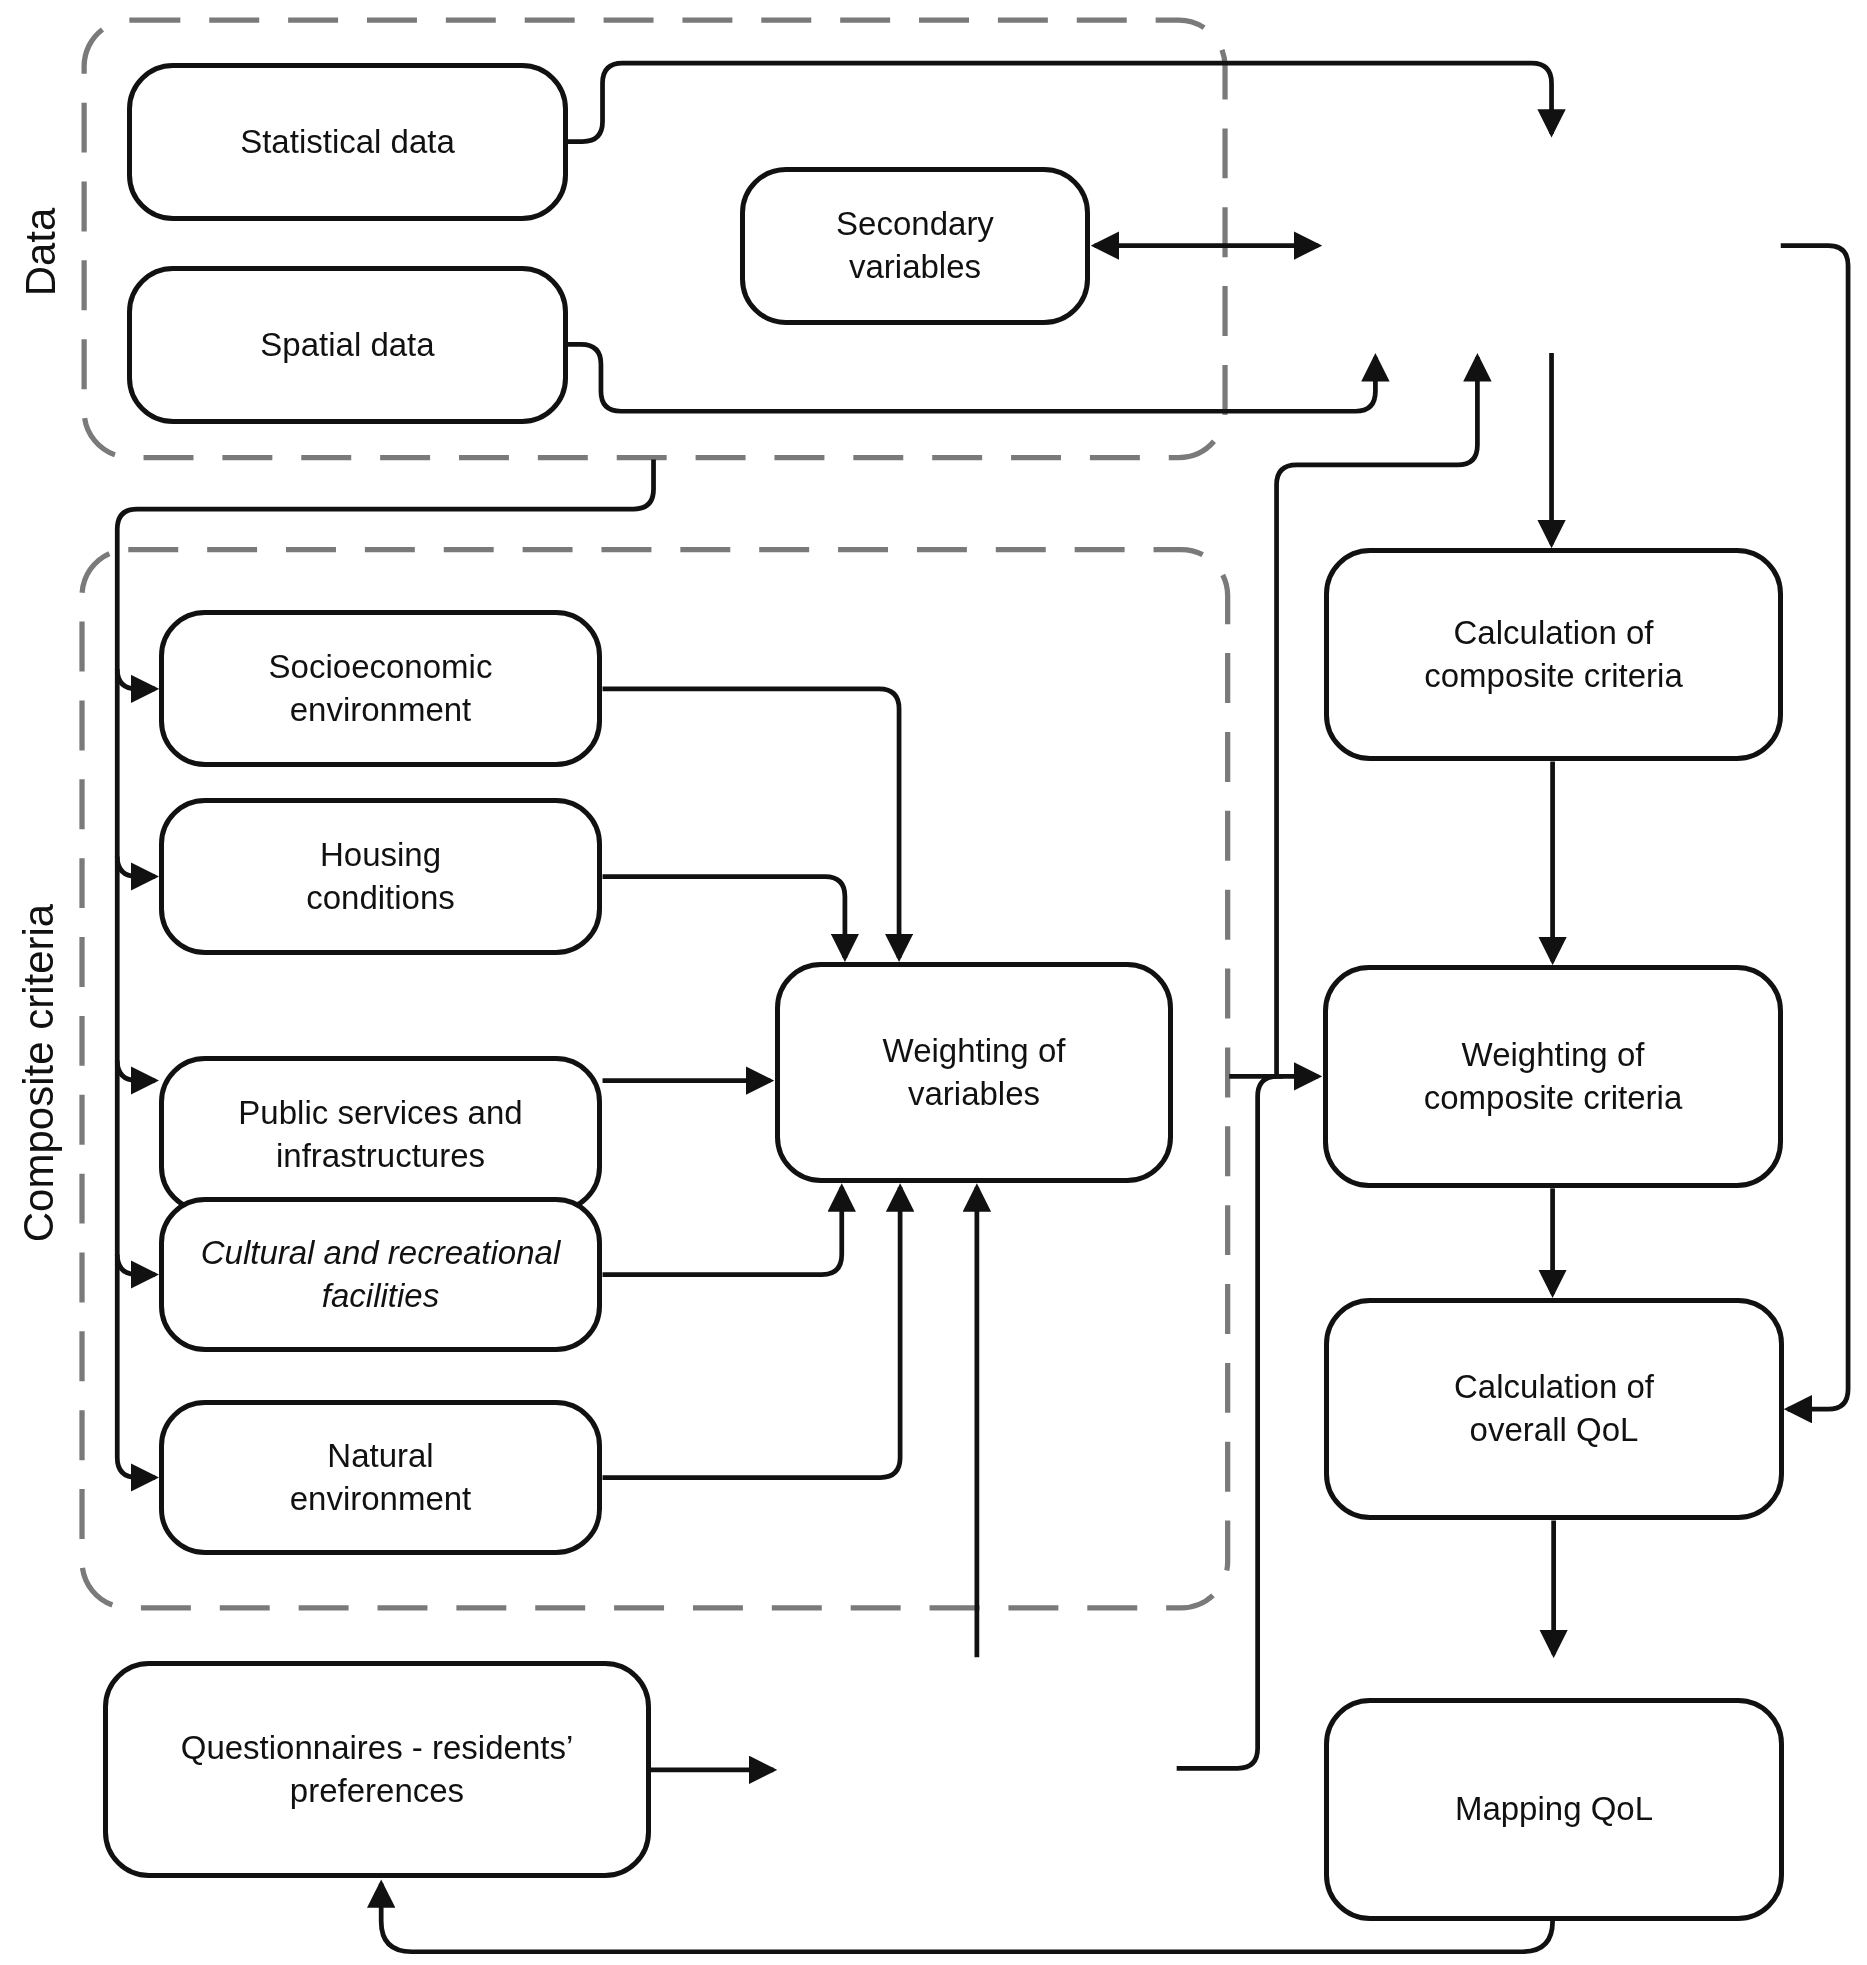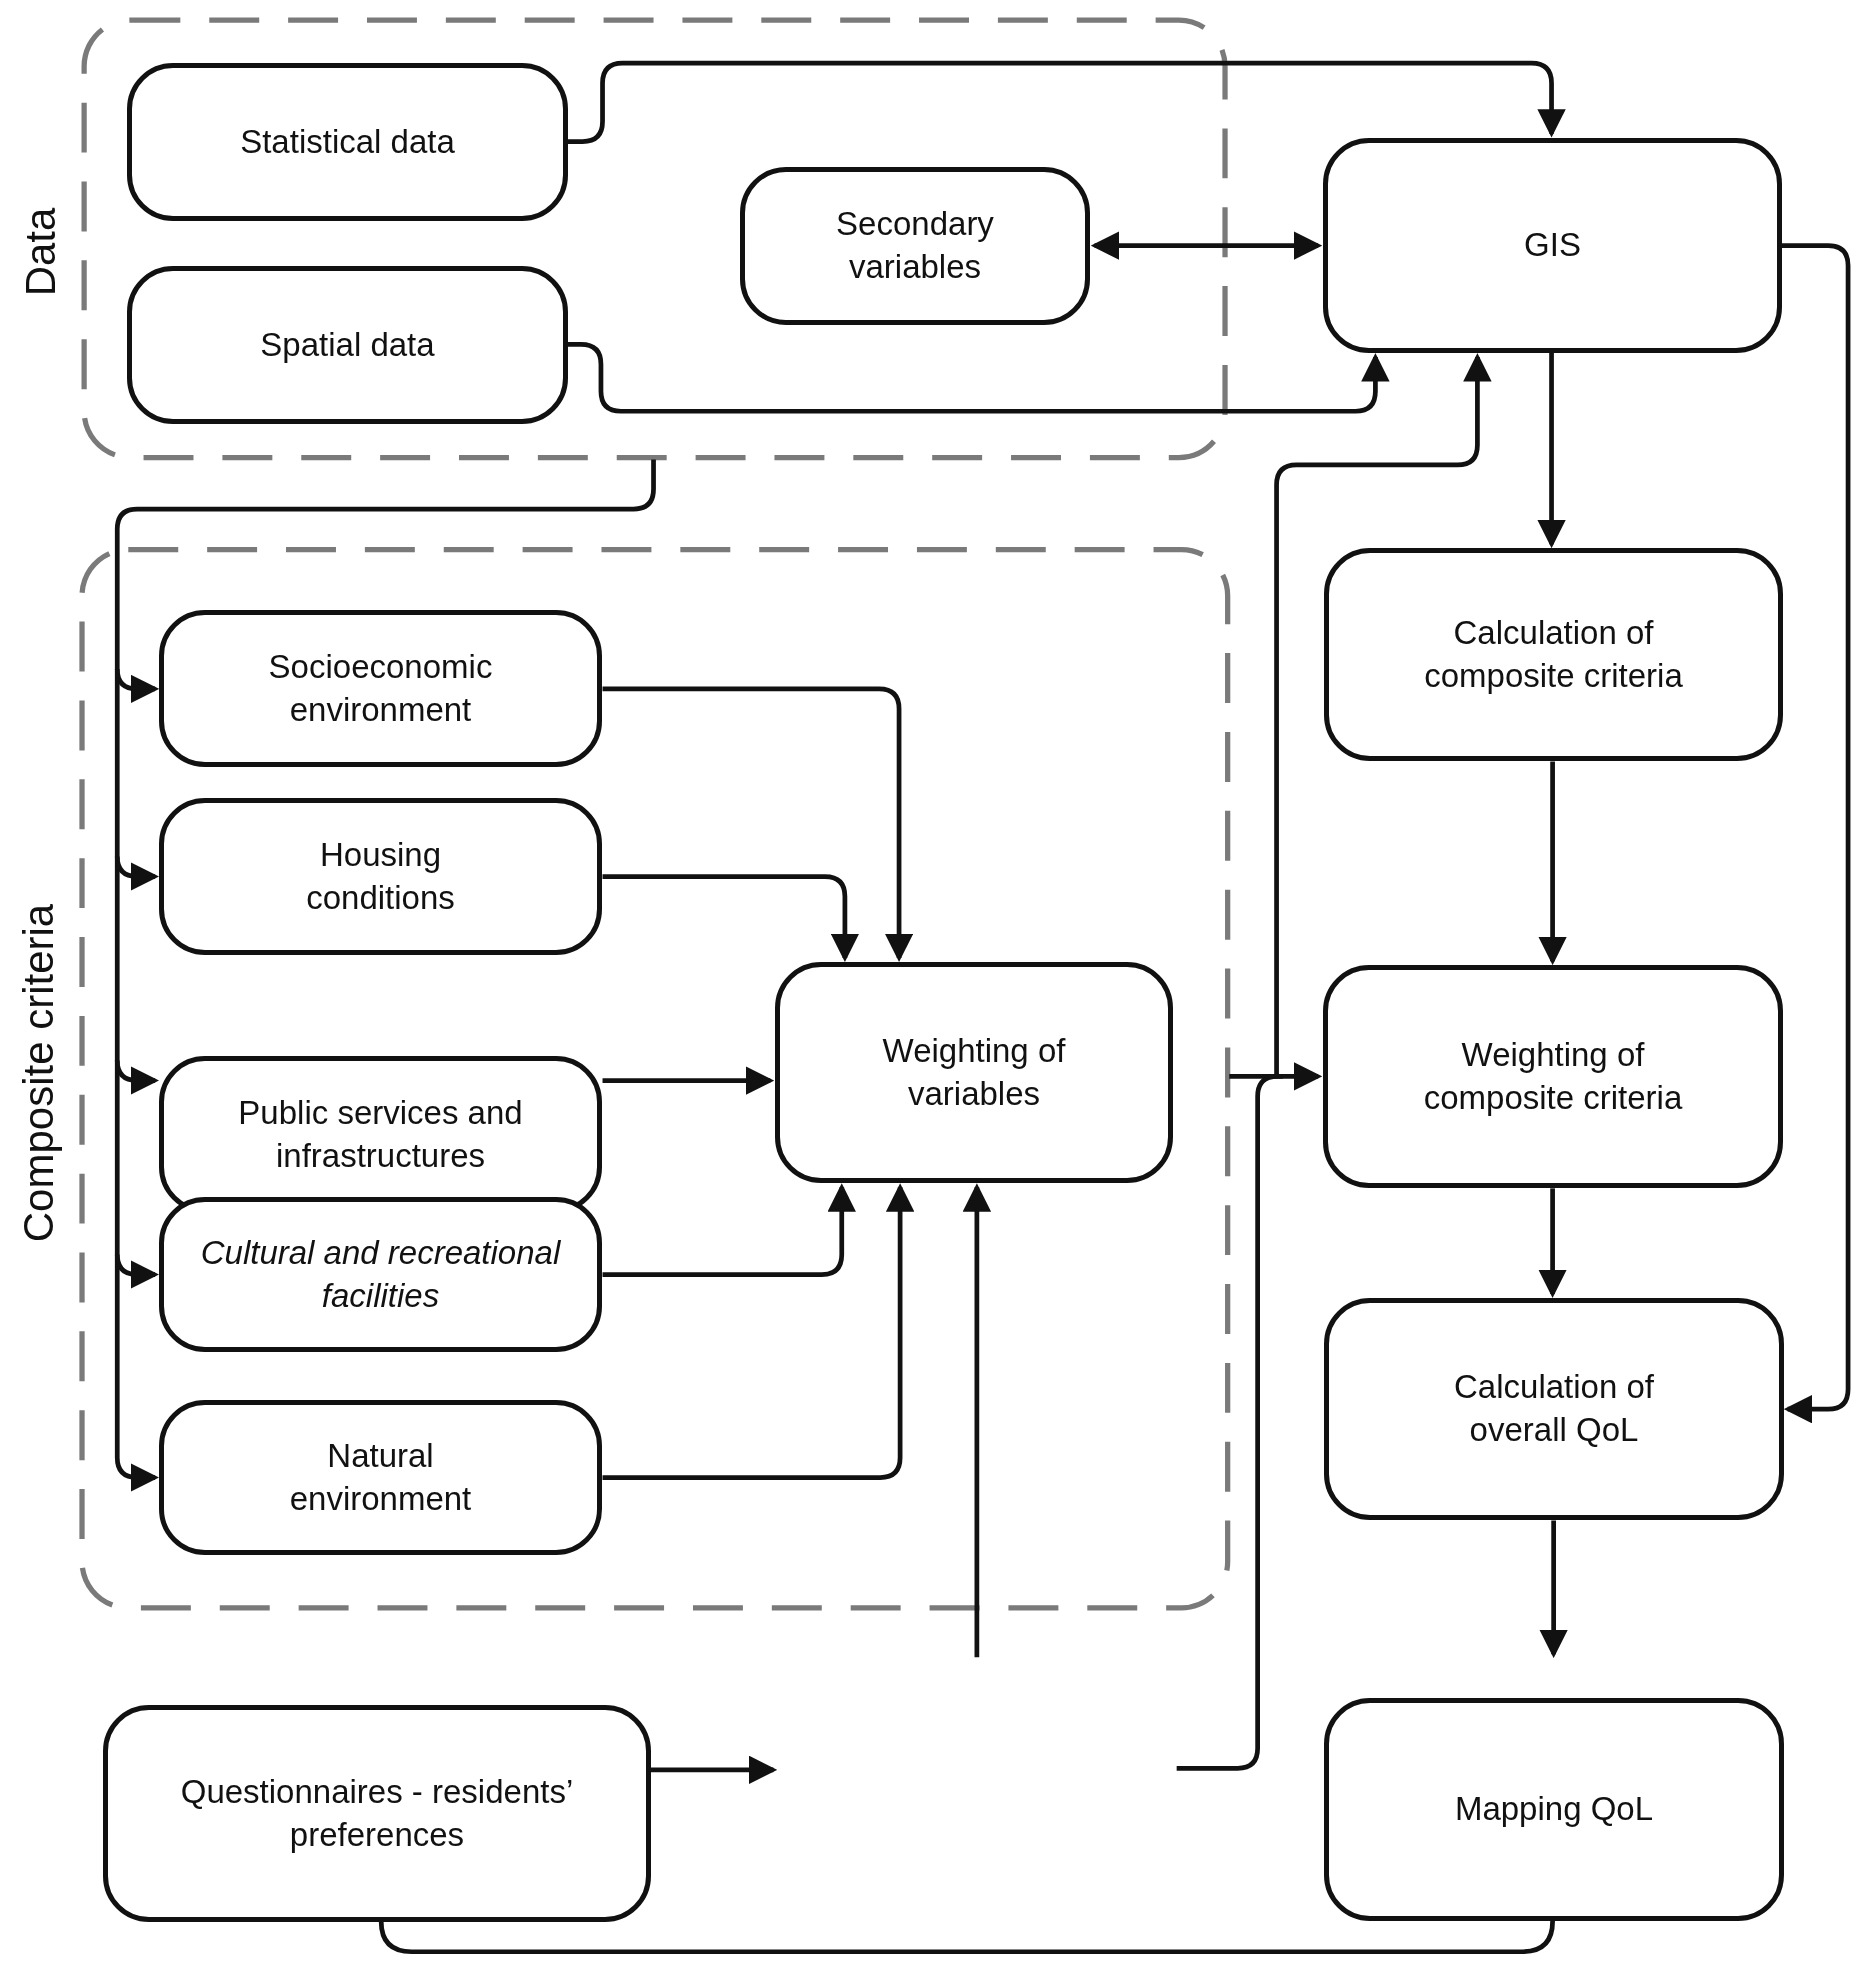--- a/index.html
+++ b/index.html
@@ -96,21 +96,20 @@
   <div class="grouplabel" style="left:-38px; top:231px; width:158px; height:42px;">Data</div>
   <div class="grouplabel" style="left:-145px; top:1052px; width:368px; height:42px;">Composite criteria</div>
 
   <div class="node" style="left:127px; top:63px; width:441px; height:158px;">Statistical data</div>
 
   <div class="node" style="left:127px; top:266px; width:441px; height:158px;">Spatial data</div>
 
   <div class="node" style="left:740px; top:167px; width:350px; height:158px;">Secondary
 variables</div>
 
-  <div class="node" style="left:1323px; top:138px; width:459px; height:215px;">GIS</div>
 
   <div class="node" style="left:1324px; top:548px; width:459px; height:213px;">Calculation of
 composite criteria</div>
 
   <div class="node" style="left:1323px; top:965px; width:460px; height:223px;">Weighting of
 composite criteria</div>
 
   <div class="node" style="left:1324px; top:1298px; width:460px; height:222px;">Calculation of
 overall QoL</div>
 
@@ -127,18 +126,18 @@
 
   <div class="node" style="left:159px; top:1197px; width:443px; height:155px;font-style:italic;">Cultural and recreational
 facilities</div>
 
   <div class="node" style="left:159px; top:1400px; width:443px; height:155px;">Natural
 environment</div>
 
   <div class="node" style="left:775px; top:962px; width:398px; height:221px;">Weighting of
 variables</div>
 
-  <div class="node" style="left:103px; top:1661px; width:548px; height:217px;margin-top:44px;">Questionnaires - residents’
+  <div class="node" style="left:103px; top:1661px; width:548px; height:217px;">Questionnaires - residents’
 preferences</div>
 
 
 </div>
 
 
 </body></html>

